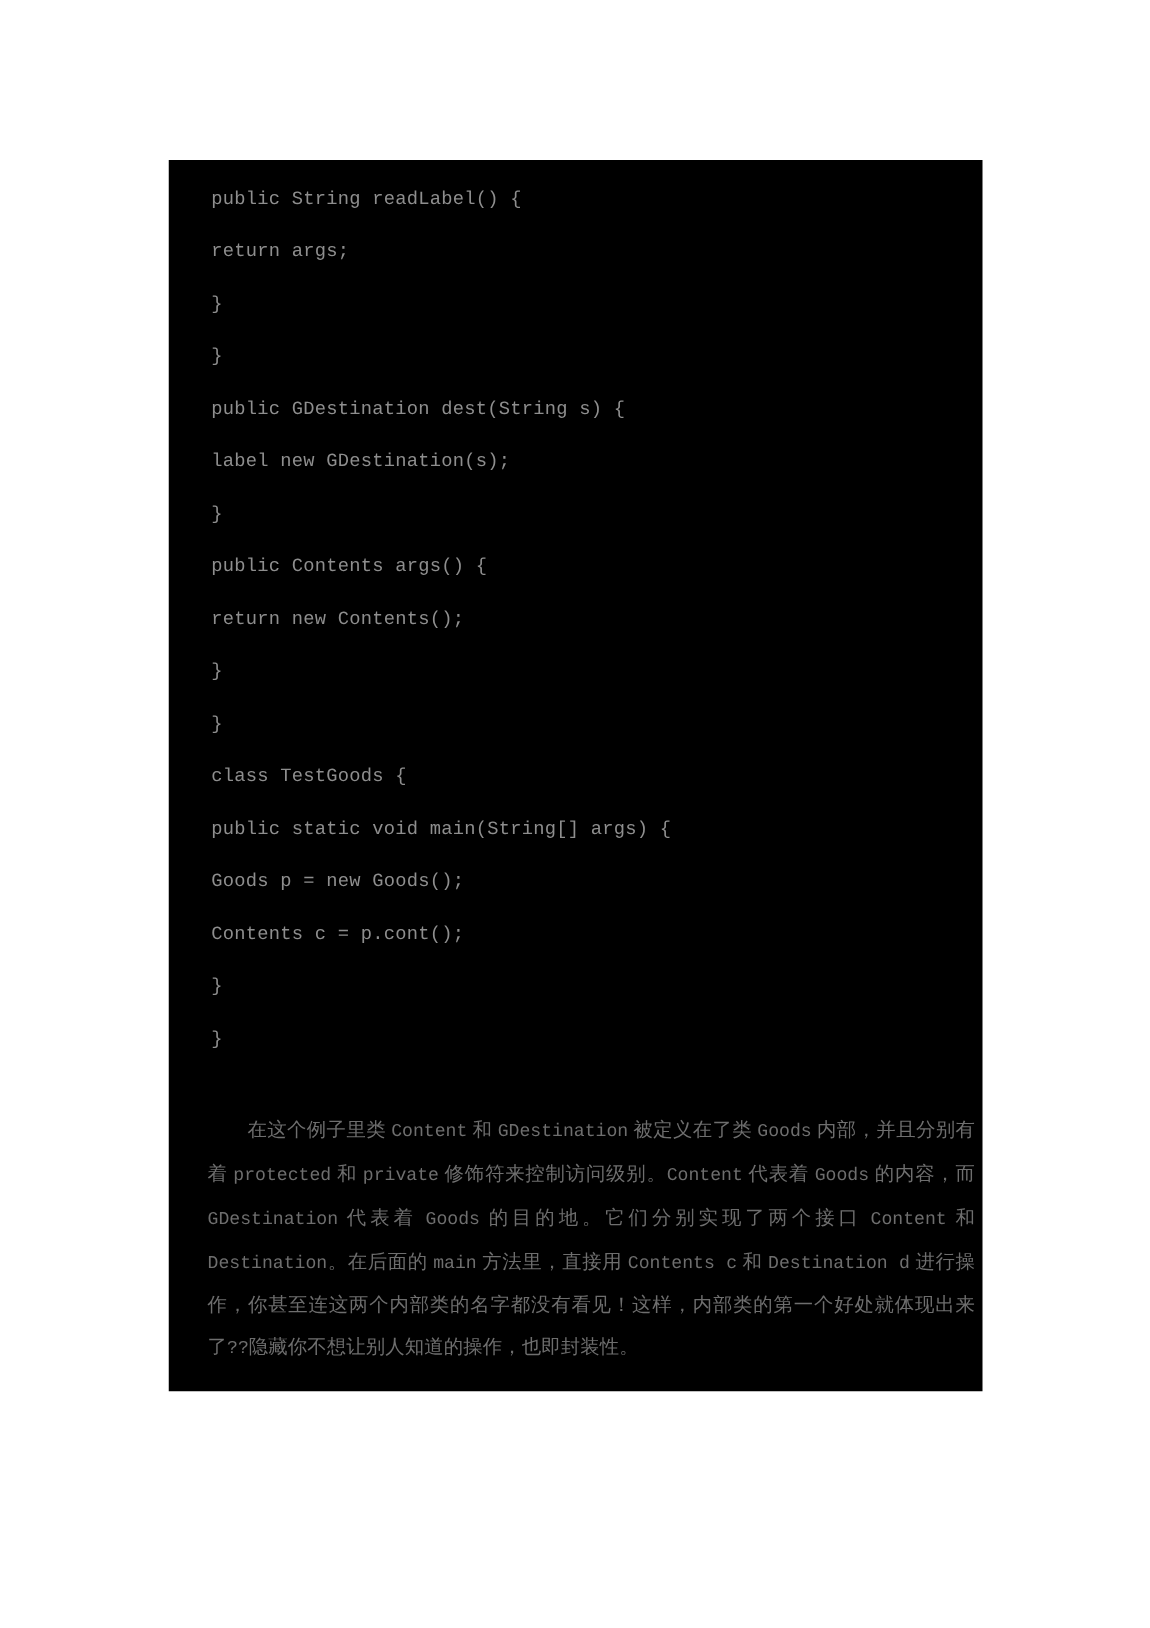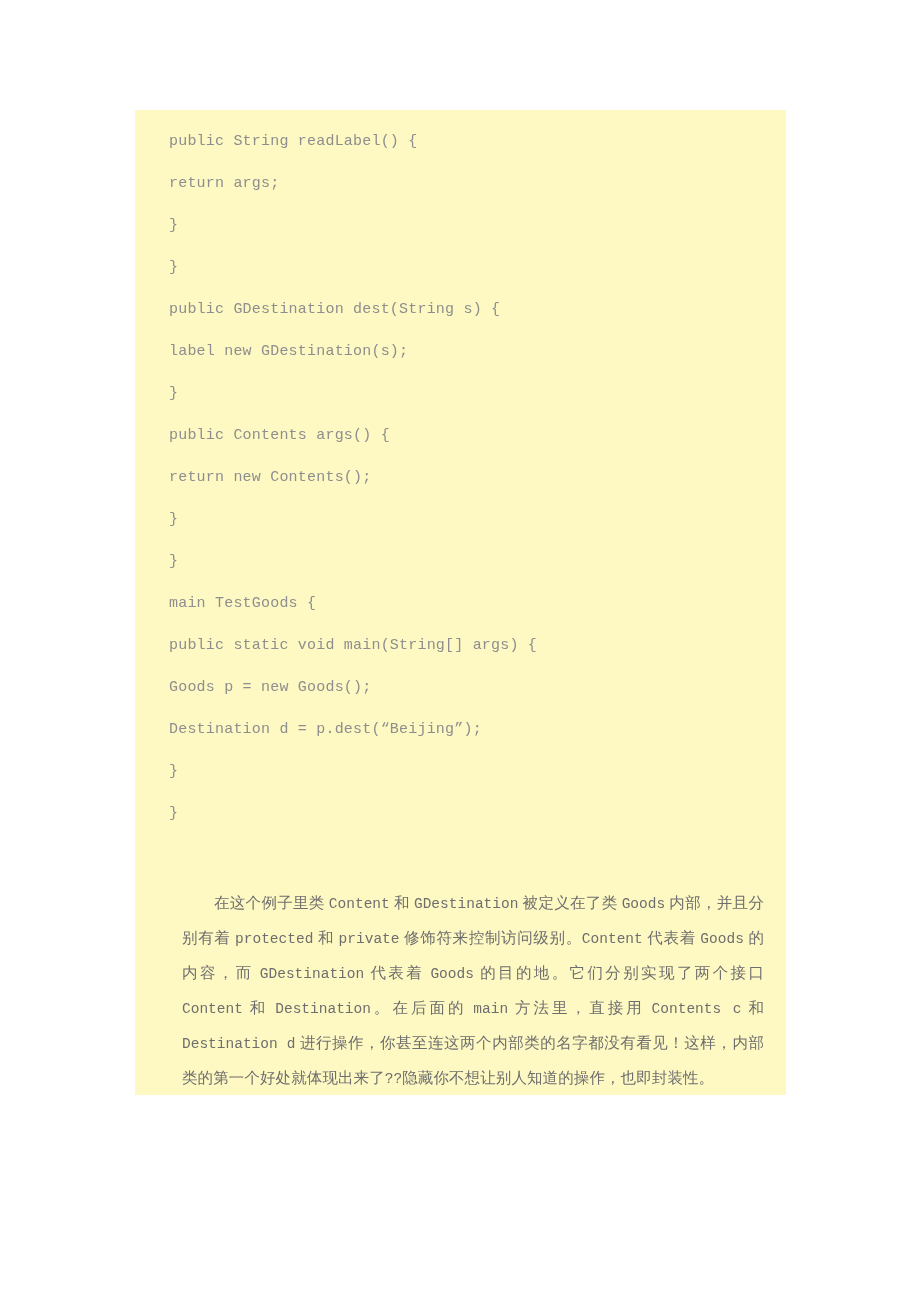--- a/index.html
+++ b/index.html
@@ -20,24 +20,24 @@
     width: 920px;
     height: 1302px;
     background: #ffffff;
     overflow: hidden;
   }
 
   
   #content-block {
     position: absolute;
     left: 135px;
-    top: 110px;
+    top: 128px;
     width: 651px;
     height: 985px;
-    background: #fef9c3;
+    background: #000000;
     box-sizing: border-box;
   }
 
   
   #code-listing {
     position: absolute;
     left: 0;
     top: 0;
     width: 100%;
     padding-top: 11px;
@@ -60,21 +60,21 @@
   #prose {
     position: absolute;
     left: 0;
     top: 760px;
     width: 100%;
     padding: 0 6px 0 31px;
     box-sizing: border-box;
   }
 
   #prose p {
-    margin: 16px;
+    margin: 0;
     font-family: "Liberation Serif", "DejaVu Serif", serif;
     font-size: 15.5px;
     line-height: 33px;
     color: #6e6e6e;
     text-indent: 32px;
     text-align: justify;
     text-justify: inter-character;
     letter-spacing: 0.1px;
     word-break: break-word;
   }
@@ -97,24 +97,24 @@
       <div class="code-line">return args;</div>
       <div class="code-line">}</div>
       <div class="code-line">}</div>
       <div class="code-line">public GDestination dest(String s) {</div>
       <div class="code-line">label new GDestination(s);</div>
       <div class="code-line">}</div>
       <div class="code-line">public Contents args() {</div>
       <div class="code-line">return new Contents();</div>
       <div class="code-line">}</div>
       <div class="code-line">}</div>
-      <div class="code-line">main TestGoods {</div>
+      <div class="code-line">class TestGoods {</div>
       <div class="code-line">public static void main(String[] args) {</div>
       <div class="code-line">Goods p = new Goods();</div>
-      <div class="code-line">Destination d = p.dest(“Beijing”);</div>
+      <div class="code-line">Contents c = p.cont();</div>
       <div class="code-line">}</div>
       <div class="code-line">}</div>
     </div>
 
     <div id="prose">
       <p>在这个例子里类 <span class="mono">Content</span> 和 <span class="mono">GDestination</span> 被定义在了类 <span class="mono">Goods</span> 内部，并且分别有着 <span class="mono">protected</span> 和 <span class="mono">private</span> 修饰符来控制访问级别。<span class="mono">Content</span> 代表着 <span class="mono">Goods</span> 的内容，而 <span class="mono">GDestination</span> 代表着 <span class="mono">Goods</span> 的目的地。它们分别实现了两个接口 <span class="mono">Content</span> 和 <span class="mono">Destination</span>。在后面的 <span class="mono">main</span> 方法里，直接用 <span class="mono">Contents c</span> 和 <span class="mono">Destination d</span> 进行操作，你甚至连这两个内部类的名字都没有看见！这样，内部类的第一个好处就体现出来了<span class="mono">??</span>隐藏你不想让别人知道的操作，也即封装性。</p>
     </div>
 
   </div>
 

